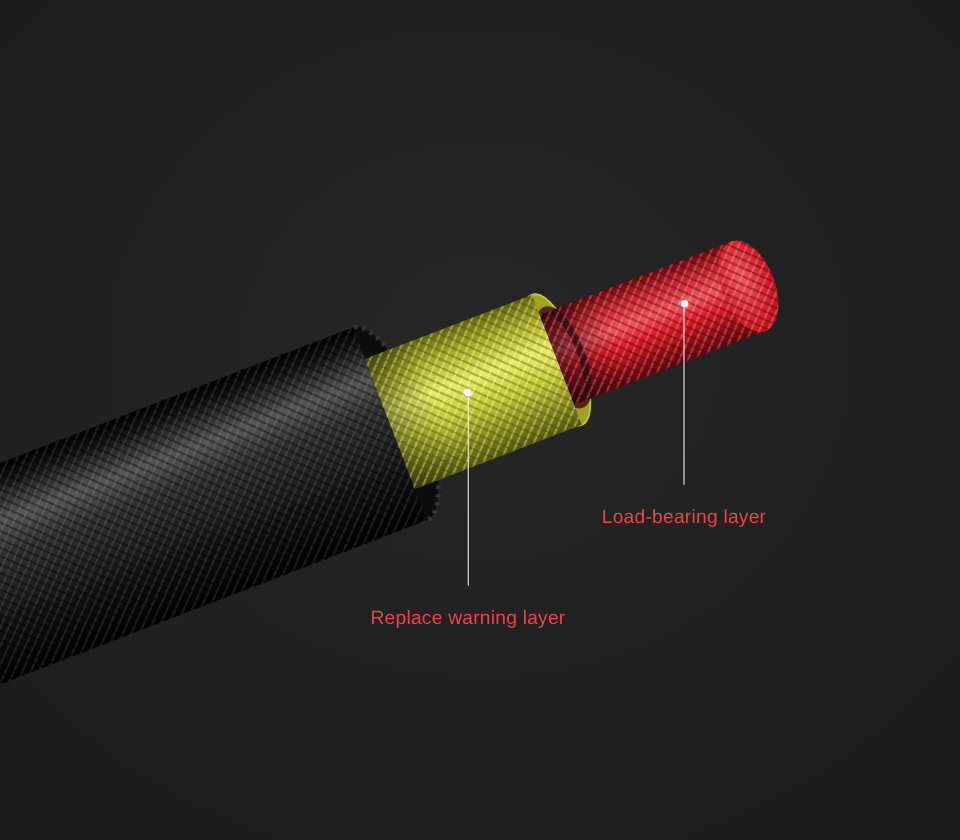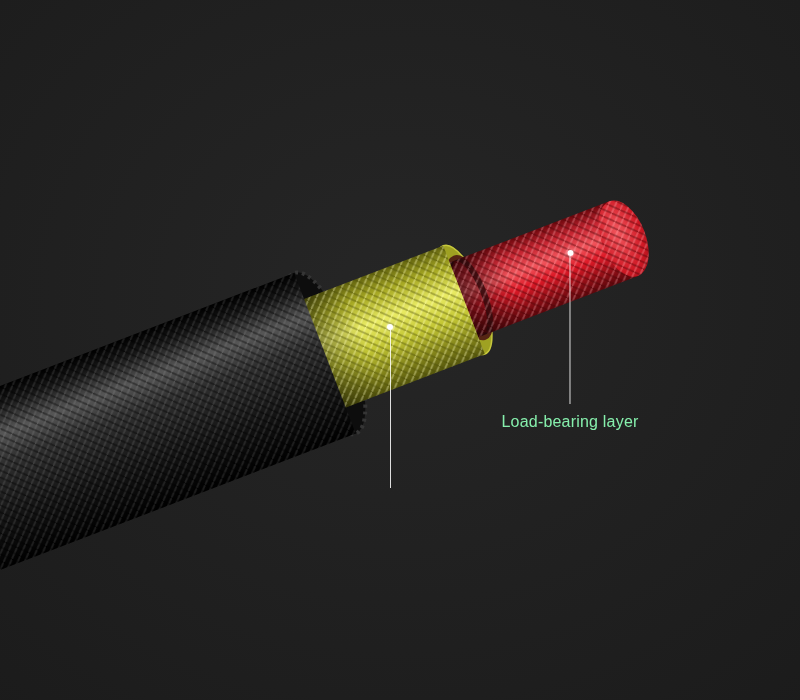--- a/index.html
+++ b/index.html
@@ -29,24 +29,24 @@
     height: 6px;
     border-radius: 50%;
     background: #ffffff;
     box-shadow: 0 0 5px rgba(255,255,255,0.55);
   }
   .callout .line {
     width: 1px;
     background: rgba(255,255,255,0.85);
   }
   .callout .label {
-    margin-top: 9px;
+    margin-top: 19px;
     font-size: 16px;
     letter-spacing: 0.2px;
-    color: #86efac;
+    color: #ef4444;
     white-space: nowrap;
   }
 </style>
 </head>
 <body>
 
 <div class="scene">
 
   <svg width="800" height="700" viewBox="0 0 800 700">
     <defs>
@@ -139,16 +139,17 @@
 
   <div class="callout" style="left:570px; top:250px;">
     <span class="dot"></span>
     <span class="line" style="height:148px"></span>
     <span class="label">Load-bearing layer</span>
   </div>
 
   <div class="callout" style="left:390px; top:324px;">
     <span class="dot"></span>
     <span class="line" style="height:158px"></span>
+    <span class="label">Replace warning layer</span>
   </div>
 
 
 </div>
 
 </body></html>

